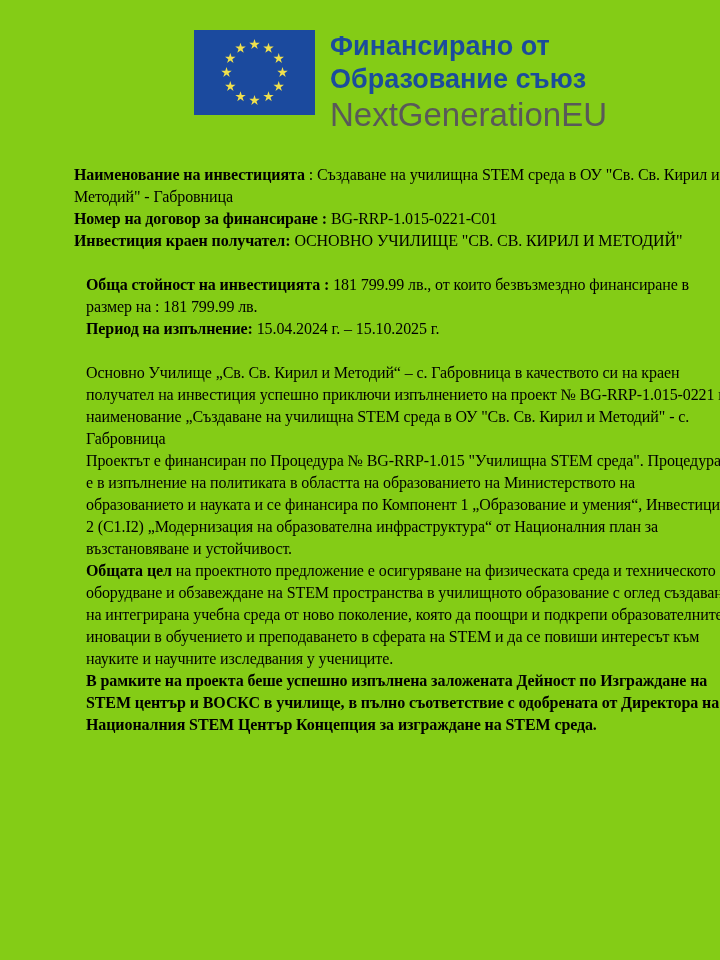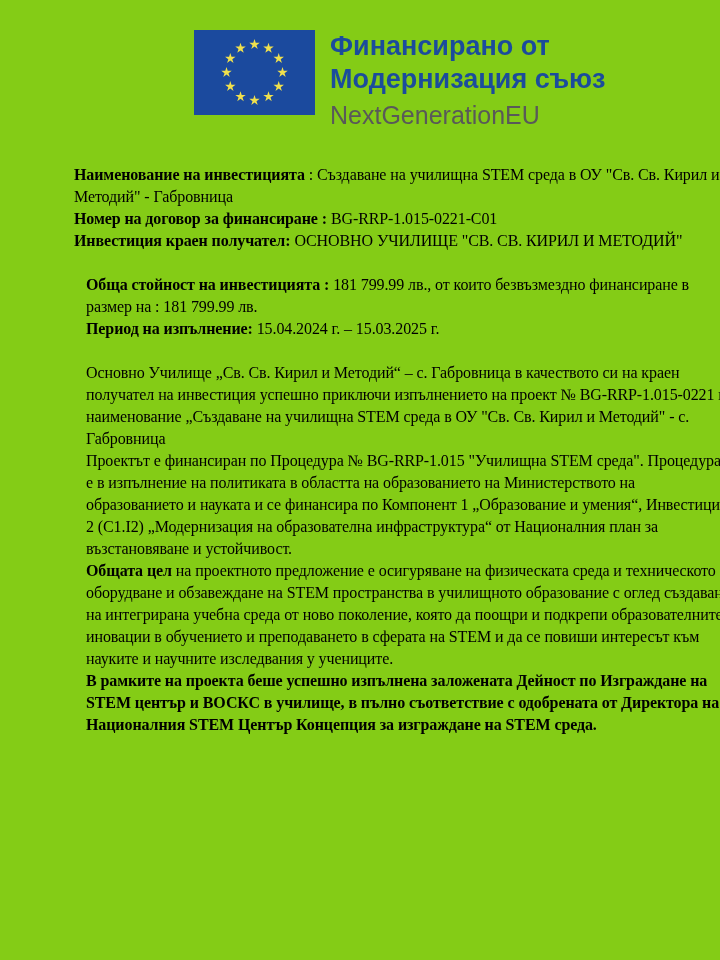--- a/index.html
+++ b/index.html
@@ -20,24 +20,25 @@
   }
   .flag { width: 121px; height: 85px; display: block; flex: 0 0 auto; }
   .logo-text { margin-left: 15px; padding-top: 0px; }
   .funded-line {
     font-size: 27px;
     font-weight: bold;
     line-height: 33px;
     letter-spacing: 0px;
   }
   .nge-line {
-    font-size: 25px;
+    font-size: 33px;
     font-weight: normal;
     line-height: 30px;
     margin-top: 4px;
+    text-align: center;
   }
   .content {
     margin: 34px 28px 0 30px;
     font-size: 16px;
     line-height: 22px;
     letter-spacing: -0.1px;
     font-family: Liberation Serif, serif;
   }
   .text-block + .text-block { margin-top: 22px; margin-left: 12px; }
   .content p { margin: 0; }
@@ -64,34 +65,34 @@
         <use href="#star" transform="translate(60.5,70.5)"></use>
         <use href="#star" transform="translate(46.5,66.7)"></use>
         <use href="#star" transform="translate(36.3,56.5)"></use>
         <use href="#star" transform="translate(32.5,42.5)"></use>
         <use href="#star" transform="translate(36.3,28.5)"></use>
         <use href="#star" transform="translate(46.5,18.3)"></use>
       </g>
     </svg>
     <div class="logo-text">
       <div class="funded-line" style="color: rgb(27, 76, 156);">Финансирано от</div>
-      <div class="funded-line" style="color: rgb(27, 76, 156);">Модернизация съюз</div>
+      <div class="funded-line" style="color: rgb(27, 76, 156);">Образование съюз</div>
       <div class="nge-line" style="color: rgb(89, 89, 89);">NextGenerationEU</div>
     </div>
   </div>
 
   <div class="content" style="color: rgb(0, 0, 0);">
       <div class="text-block">
         <p><span class="b">Наименование на инвестицията</span><span> : Създаване на училищна STEM среда в ОУ "Св. Св. Кирил и Методий" - Габровница</span></p>
         <p><span class="b">Номер на договор за финансиране :</span><span> BG-RRP-1.015-0221-C01</span></p>
         <p><span class="b">Инвестиция краен получател:</span><span> ОСНОВНО УЧИЛИЩЕ "СВ. СВ. КИРИЛ И МЕТОДИЙ"</span></p>
       </div>
       <div class="text-block">
         <p><span class="b">Обща стойност на инвестицията :</span><span> 181 799.99 лв., от които безвъзмездно финансиране в размер на : 181 799.99 лв.</span></p>
-        <p><span class="b">Период на изпълнение:</span><span> 15.04.2024 г. – 15.03.2025 г.</span></p>
+        <p><span class="b">Период на изпълнение:</span><span> 15.04.2024 г. – 15.10.2025 г.</span></p>
       </div>
       <div class="text-block">
         <p><span>Основно Училище „Св. Св. Кирил и Методий“ – с. Габровница в качеството си на краен получател на инвестиция успешно приключи изпълнението на проект № BG-RRP-1.015-0221 и наименование „Създаване на училищна STEM среда в ОУ "Св. Св. Кирил и Методий" - с. Габровница</span></p>
         <p><span>Проектът е финансиран по Процедура № BG-RRP-1.015 "Училищна STEM среда". Процедурата е в изпълнение на политиката в областта на образованието на Министерството на образованието и науката и се финансира по Компонент 1 „Образование и умения“, Инвестиция 2 (C1.I2) „Модернизация на образователна инфраструктура“ от Националния план за възстановяване и устойчивост.</span></p>
         <p><span class="b">Общата цел</span><span> на проектното предложение е осигуряване на физическата среда и техническото оборудване и обзавеждане на STEM пространства в училищното образование с оглед създаване на интегрирана учебна среда от ново поколение, която да поощри и подкрепи образователните иновации в обучението и преподаването в сферата на STEM и да се повиши интересът към науките и научните изследвания у учениците.</span></p>
         <p><span class="b">В рамките на проекта беше успешно изпълнена заложената Дейност по Изграждане на STEM център и ВОСКС в училище, в пълно съответствие с одобрената от Директора на Националния STEM Център Концепция за изграждане на STEM среда.</span></p>
       </div>
     </div>
 
 </div>

